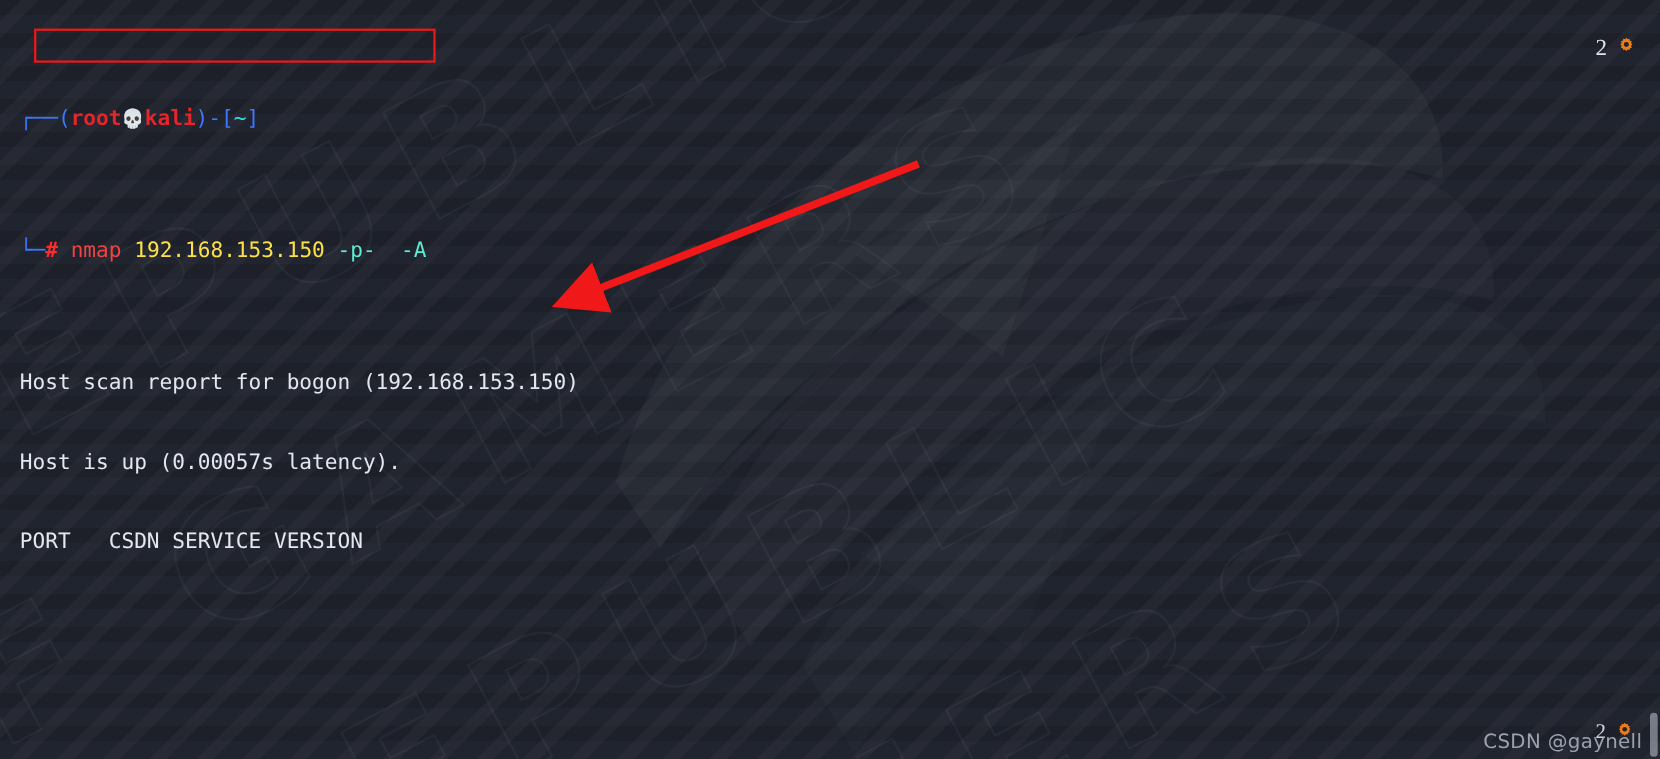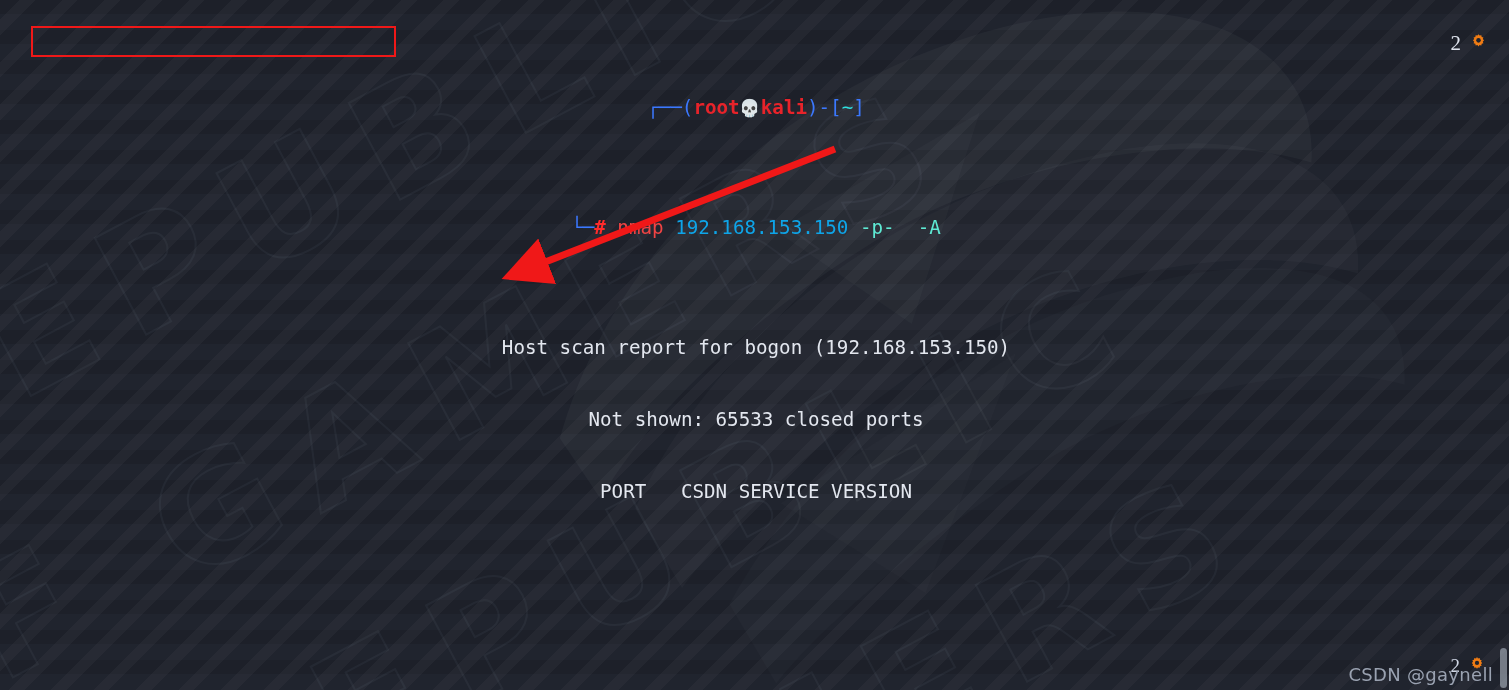--- a/index.html
+++ b/index.html
@@ -88,29 +88,28 @@
     height: 690px;
     padding: 0;
     font-size: 19.2px;
     line-height: 24px;
     color: #e3e7ef;
     white-space: pre;
     letter-spacing: 0px;
   }
   #terminal .line {
     height: 24px;
-    padding-left: 3px;
+    padding-left: 18px;
     white-space: pre;
-    text-align: center;
   }
 
   .c-blue   { color: #3b78ff; }
   .c-red    { color: #e8232a; font-weight: bold; }
   .c-cyan   { color: #2ee0e0; }
-  .c-white  { color: #0ea5e9; }
+  .c-white  { color: #fde047; }
   .c-green  { color: #ef4444; }
   .c-purple { color: #5eead4; }
   .c-hash   { color: #ff2b2b; font-weight: bold; }
   .skull    { color: #e9edf5; font-family: "DejaVu Sans", sans-serif; font-size: 17px; }
 
   
   .prompt-top  { height: 24px; }
 
   
   #cmd-highlight-box {
@@ -206,21 +205,21 @@
   <div id="terminal">
 
     
     <div class="line prompt-top"><span class="c-blue">┌──(</span><span class="c-red">root</span><span class="skull">💀</span><span class="c-red">kali</span><span class="c-blue">)-[</span><span class="c-cyan">~</span><span class="c-blue">]</span></div>
 
     
     <div class="line"><span class="c-blue">└─</span><span class="c-hash">#</span><span> </span><span class="c-green">nmap</span><span> </span><span class="c-white">192.168.153.150</span><span> </span><span class="c-purple">-p-  -A</span></div>
 
     
     <div class="line">Host scan report for bogon (192.168.153.150)</div>
-    <div class="line">Not shown: 65533 closed ports</div>
+    <div class="line">Host is up (0.00057s latency).</div>
     <div class="line">PORT   CSDN SERVICE VERSION</div>
     
     
     
     
     
     
     
     
     

